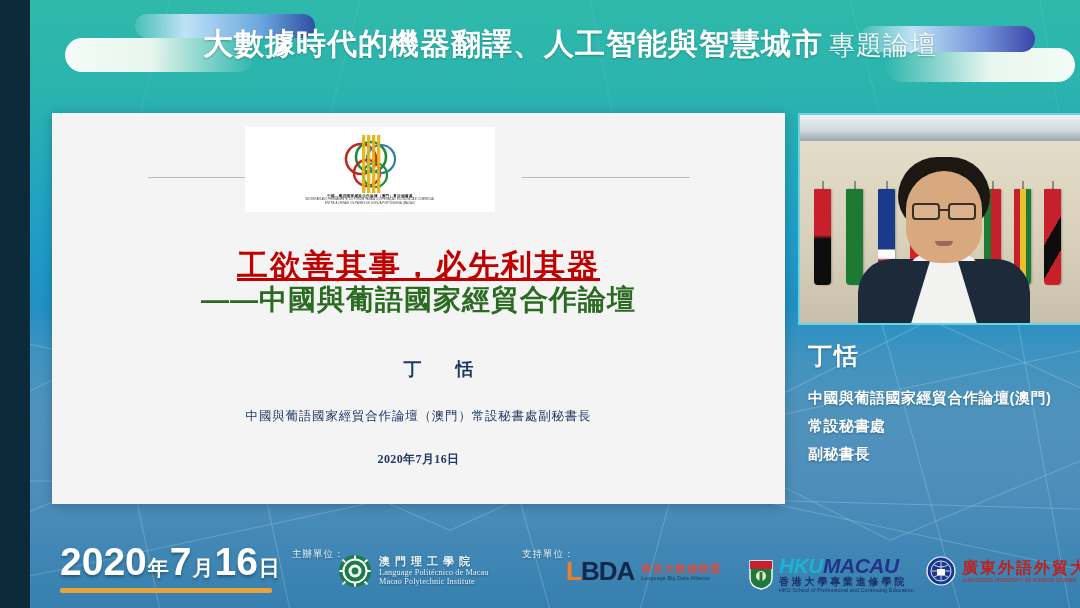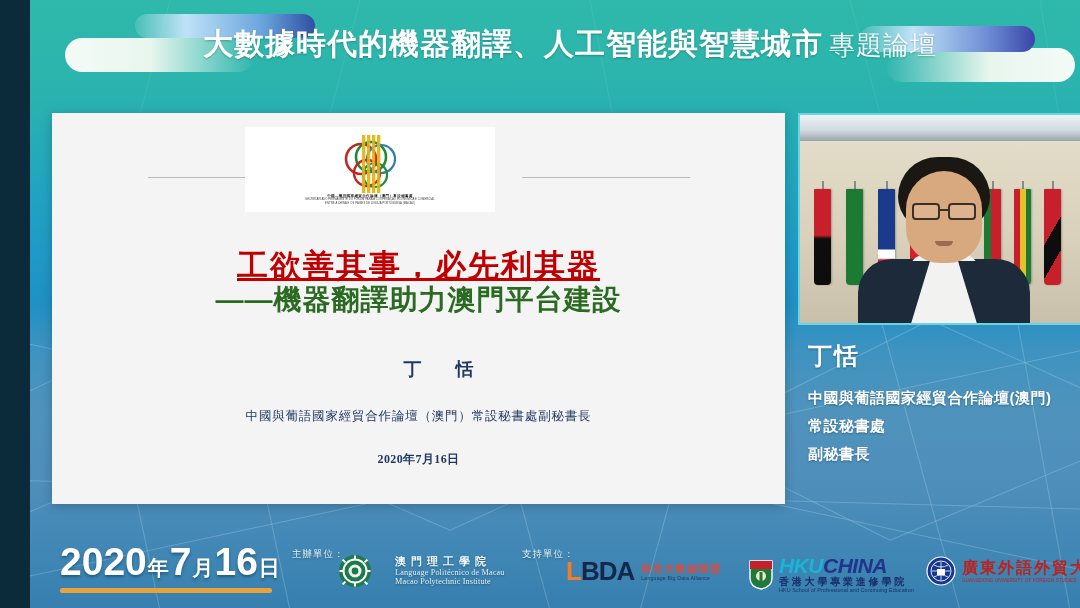--- a/index.html
+++ b/index.html
@@ -110,21 +110,21 @@
   .date-txt{white-space:nowrap;color:#ffffff;text-shadow:0 2px 3px rgba(0,40,60,.45);}
   .date-txt .n{font-size:39px;font-weight:bold;letter-spacing:0px;}
   .date-txt .u{font-size:21px;font-weight:bold;margin:0 1px 0 1px;}
   .date-bar{margin-top:4px;width:212px;height:5px;background:#e8a33d;border-radius:2px;}
 
   .org-label{position:absolute;left:262px;top:18px;font-size:9.5px;color:#e9f6fb;
     letter-spacing:1px;text-shadow:0 1px 2px rgba(0,40,60,.5);}
   .sup-label{position:absolute;left:492px;top:18px;font-size:9.5px;color:#e9f6fb;
     letter-spacing:1px;text-shadow:0 1px 2px rgba(0,40,60,.5);}
 
-  .mpi{position:absolute;left:308px;top:24px;display:flex;align-items:center;gap:23px;}
+  .mpi{position:absolute;left:308px;top:24px;display:flex;align-items:center;gap:7px;}
   .mpi-txt{line-height:1.18;white-space:nowrap;}
   .mpi-txt .cn{font-size:11px;font-weight:bold;color:#eef7fb;letter-spacing:5px;
     text-shadow:0 1px 2px rgba(0,40,60,.5);}
   .mpi-txt .pt,.mpi-txt .en{font-size:8.2px;color:#e6f3f9;letter-spacing:.15px;
     font-family:"Liberation Serif","DejaVu Serif",serif;
     text-shadow:0 1px 2px rgba(0,40,60,.5);}
 
   .lbda{position:absolute;left:536px;top:30px;display:flex;align-items:flex-end;gap:7px;}
   .lbda-mark{font-size:26px;font-weight:bold;letter-spacing:-1px;line-height:.9;}
   .lbda-mark .o{color:#ef7d2a;}
@@ -214,21 +214,21 @@
         <rect x="46" y="2" width="3.2" height="58" fill="#e8b820" opacity=".85"></rect>
       </svg>
       <div class="logo-cap">
         <div class="l1">中國—葡語國家經貿合作論壇（澳門）常設秘書處</div>
         <div class="l2">SECRETARIADO PERMANENTE DO FÓRUM PARA A COOPERAÇÃO ECONÓMICA E COMERCIAL</div>
         <div class="l3">ENTRE A CHINA E OS PAÍSES DE LÍNGUA PORTUGUESA (MACAU)</div>
       </div>
     </div>
 
     <div class="s-title s-title1">工欲善其事，必先利其器</div>
-    <div class="s-title s-title2">——機器翻譯助力澳門平台建設</div>
+    <div class="s-title s-title2">——中國與葡語國家經貿合作論壇</div>
     <div class="s-title s-author">丁　恬</div>
     <div class="s-title s-affil">中國與葡語國家經貿合作論壇（澳門）常設秘書處副秘書長</div>
     <div class="s-title s-date">2020年7月16日</div>
   </div>
 
   <div class="video">
     <div class="v-ceiling"></div>
     <div class="v-wall"></div>
 
     <div class="pole" style="left:22px"></div>
@@ -312,21 +312,21 @@
     </div>
 
     <div class="hku">
       <svg width="26" height="30" viewBox="0 0 26 30">
         <path d="M2 1 H24 V18 Q24 27 13 29 Q2 27 2 18 Z" fill="#1d7a3c" stroke="#ffffff" stroke-width="1.4"></path>
         <rect x="2" y="1" width="22" height="8" fill="#c8202a"></rect>
         <circle cx="13" cy="16" r="5" fill="#f2e9c8"></circle>
         <rect x="11.5" y="12" width="3" height="9" fill="#1d7a3c"></rect>
       </svg>
       <div class="hku-txt">
-        <div class="hku-word"><span class="a">HKU</span><span class="b">CHINA</span></div>
+        <div class="hku-word"><span class="a">HKU</span><span class="b">MACAU</span></div>
         <div class="cn">香港大學專業進修學院</div>
         <div class="en">HKU School of Professional and Continuing Education</div>
       </div>
     </div>
 
     <div class="gdufs">
       <svg width="30" height="30" viewBox="0 0 30 30">
         <circle cx="15" cy="15" r="14" fill="#18378f" stroke="#ffffff" stroke-width="1.2"></circle>
         <circle cx="15" cy="15" r="10" fill="none" stroke="#ffffff" stroke-width=".9"></circle>
         <path d="M6 15 H24 M15 6 V24 M8 9 Q15 13 22 9 M8 21 Q15 17 22 21" fill="none" stroke="#ffffff" stroke-width=".8"></path>

